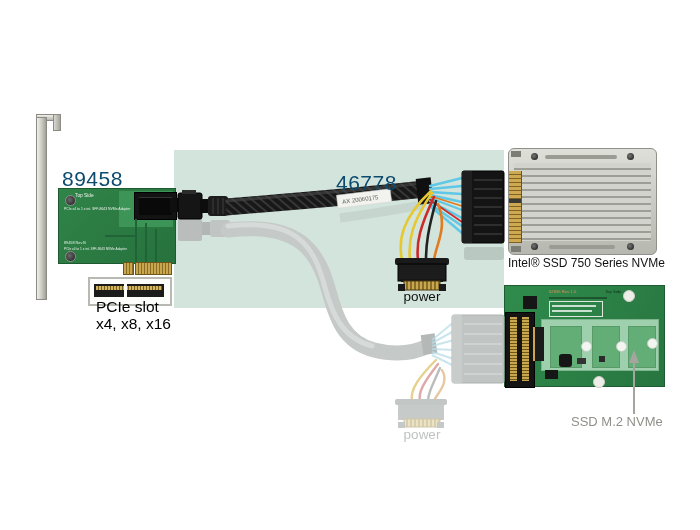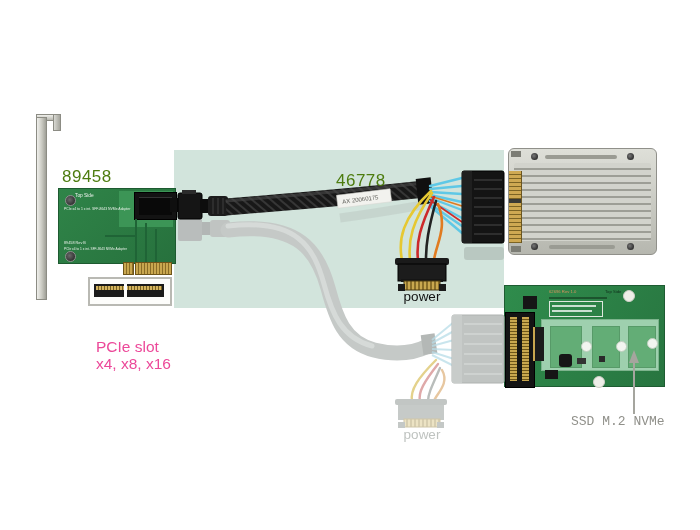--- a/index.html
+++ b/index.html
@@ -1,20 +1,20 @@
 <!DOCTYPE html>
 <html><head>
 <meta charset="utf-8">
 <style>
   html,body{margin:0;padding:0;background:#ffffff;}
   #canvas{position:relative;width:700px;height:530px;background:#ffffff;overflow:hidden;
           font-family:"Liberation Sans", sans-serif;}
   .abs{position:absolute;}
-  .lbl{position:absolute;color:#4d7c0f;font-size:17px;letter-spacing:.5px;}
-  .lbl-sm{position:absolute;color:#ec4899;font-size:15.5px;line-height:17px;margin-top:40px;}
+  .lbl{position:absolute;color:#0c4a6e;font-size:21px;letter-spacing:.5px;}
+  .lbl-sm{position:absolute;color:#000000;font-size:15.5px;line-height:17px;}
   .micro{position:absolute;transform-origin:0 0;white-space:nowrap;}
 
   
   .teal{left:174px;top:150px;width:330px;height:158px;background:#d2e4dc;}
 
   
   .bracket-strip{left:36px;top:117px;width:9px;height:181px;
      background:linear-gradient(90deg,#f0f0ec,#c9c9c1 55%,#9f9f97);border:1px solid #8c8c84;}
   .bracket-tab{left:36px;top:114px;width:23px;height:5px;
      background:linear-gradient(180deg,#efefeb,#b9b9b1);border:1px solid #8c8c84;}
@@ -59,21 +59,21 @@
   .m2zone{left:36px;top:33px;width:116px;height:50px;background:#9ed0ae;border:1px solid #7db48d;}
   .m2sect{position:absolute;top:6px;height:40px;background:#63ad76;border:1px solid #579a68;}
   .m2circle{position:absolute;width:9px;height:9px;border-radius:50%;background:#f2f5f0;border:1px solid #c0cfc0;}
   .m2socket{left:28px;top:41px;width:9px;height:34px;background:#1b1b1b;border-left:2px solid #c9a74f;}
   .m2screw{position:absolute;border-radius:50%;background:#eeeee8;border:1px solid #cfcfc7;}
   .m2comp{position:absolute;background:#161616;}
   .m2whitebox{left:44px;top:15px;width:52px;height:14px;border:1px solid #dfe8df;}
   .m2whitebar{position:absolute;height:2px;background:rgba(255,255,255,.75);}
 
   .ghost-text{color:#bfc3c0;}
-  .gray-text{color:#90908a;font-family:Liberation Mono, monospace;}
+  .gray-text{color:#90908a;}
 </style>
 </head>
 <body>
 
 <div id="canvas">
 
   <div class="abs teal"></div>
 
   <div>
     <div class="abs bracket-tab"></div>
@@ -285,15 +285,16 @@
 
   <div class="lbl" style="left:62px;top:167px;">89458</div>
   <div class="lbl" style="left:336px;top:171px;">46778</div>
 
   <div class="lbl-sm" style="left:96px;top:298px;">PCIe slot</div>
   <div class="lbl-sm" style="left:96px;top:315px;">x4, x8, x16</div>
 
   <div class="abs" style="left:398px;top:289px;width:48px;text-align:center;font-size:13.5px;color:#111;">power</div>
   <div class="abs ghost-text" style="left:398px;top:427px;width:48px;text-align:center;font-size:13.5px;">power</div>
 
+  <div class="abs" style="left:508px;top:256px;font-size:12px;color:#111;white-space:nowrap;">Intel® SSD 750 Series NVMe</div>
   <div class="abs gray-text" style="left:571px;top:414px;font-size:13px;white-space:nowrap;">SSD M.2 NVMe</div>
 
 </div>
 
 </body></html>

